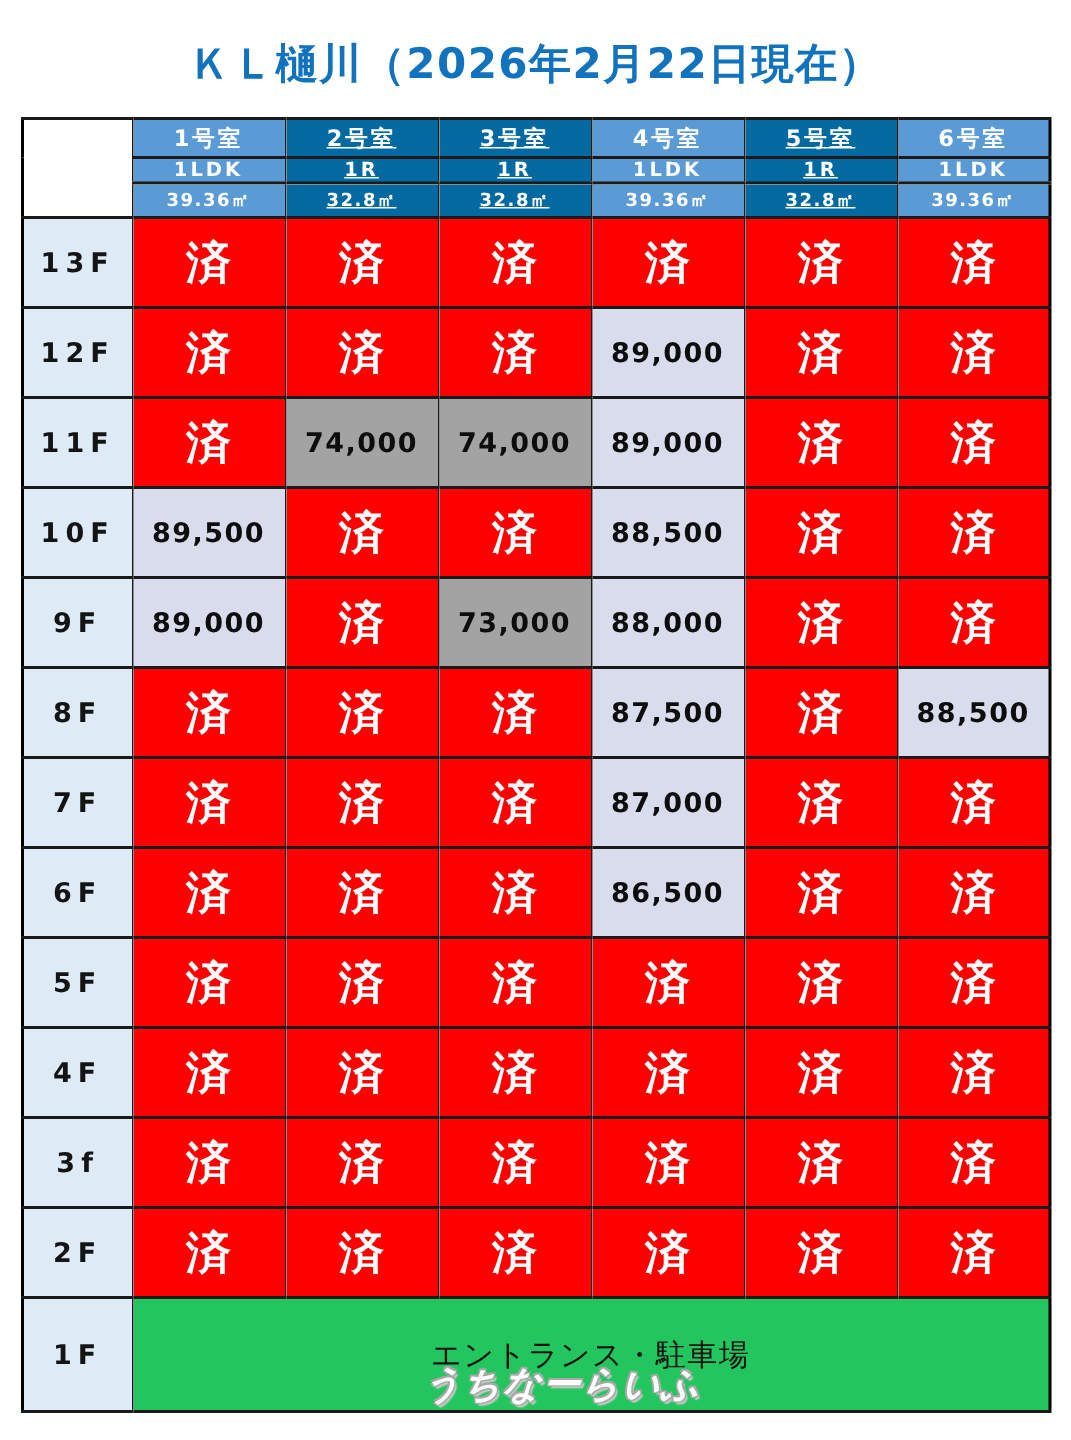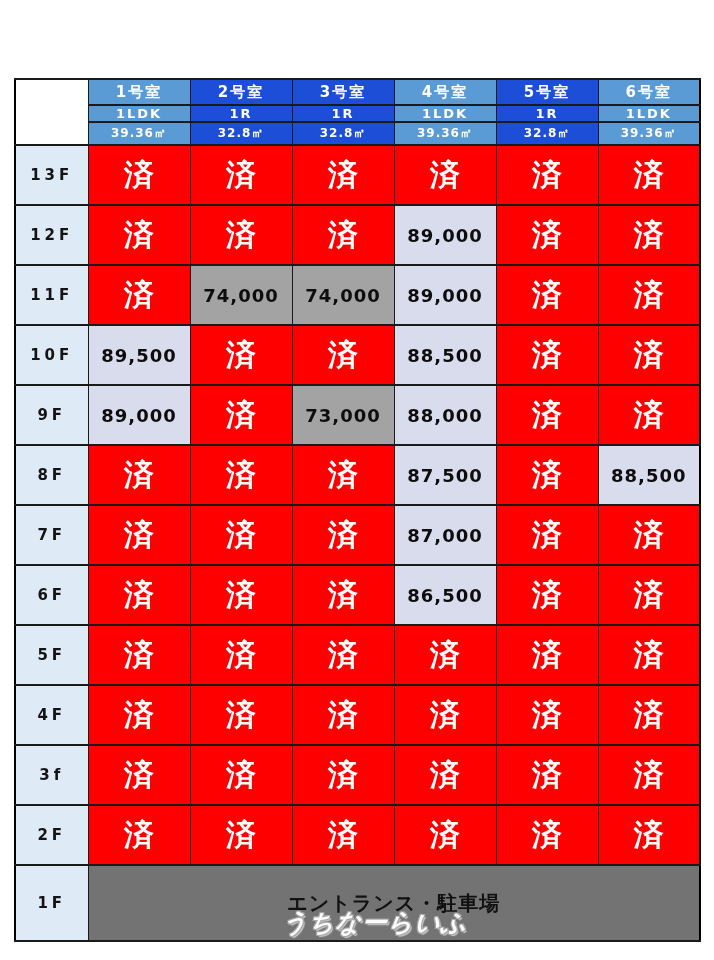--- a/index.html
+++ b/index.html
@@ -34,57 +34,58 @@
   tr.r-size{height:23px;}
   tr.r-floor{height:60px;}
   tr.r-ground{height:76px;}
 
   .corner{background:#ffffff;}
   .hdr{color:#ffffff;font-weight:bold;}
   .room-h{font-size:15px;letter-spacing:2px;}
   .type-h{font-size:13px;letter-spacing:2px;}
   .size-h{font-size:12px;letter-spacing:1px;}
   .blue{background:#5b9bd5;}
-  .green{background:#1d4ed8;}
+  .green{background:#0369a1;text-decoration:underline;}
 
   .floor{
     background:#deebf6;color:#141414;
-    font-weight:bold;font-size:15px;letter-spacing:4px;
+    font-weight:bold;font-size:18px;letter-spacing:4px;
   }
   .sold{
     background:#fe0000;color:#ffffff;
     font-weight:bold;font-size:30px;
   }
   .price{
     color:#0d0d0d;font-weight:bold;font-size:18px;letter-spacing:1px;
   }
   .bg-ldk{background:#d9dcec;}
   .bg-1r{background:#a3a3a3;}
   .entrance{
-    background:#737373;color:#111;
-    font-weight:bold;font-size:20px;letter-spacing:1px;
+    background:#22c55e;color:#111;
+    font-weight:normal;font-size:20px;letter-spacing:1px;
     vertical-align:middle;
   }
 
   .watermark{
     position:absolute;left:282px;top:906px;z-index:5;
     font-size:25px;font-weight:bold;font-style:italic;
     color:rgba(255,255,255,0.96);
     transform:skewX(-6deg);
     text-shadow:
       -1px -1px 0 #a8a8a8, 1px -1px 0 #a8a8a8,
       -1px  1px 0 #a8a8a8, 1px  1px 0 #a8a8a8,
        2px  2px 1px #c9c9c9;
     letter-spacing:1px;
   }
 </style>
 </head>
 <body>
 
 <div class="page">
+  <h1 class="title">ＫＬ樋川（2026年2月22日現在）</h1>
 
   <table class="board">
     <colgroup>
         <col class="c-floor">
         <col class="c-room">
         <col class="c-room">
         <col class="c-room">
         <col class="c-room">
         <col class="c-room">
         <col class="c-room">

